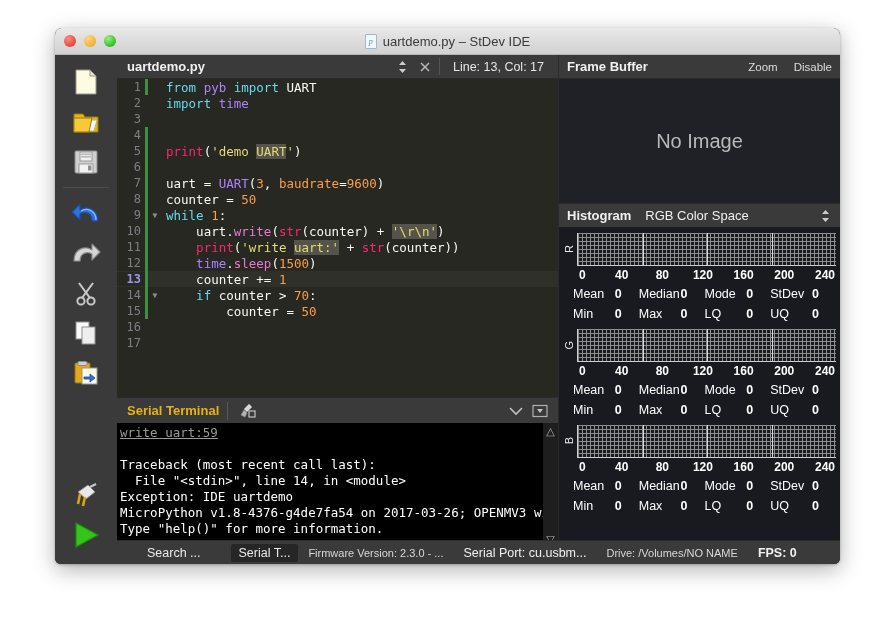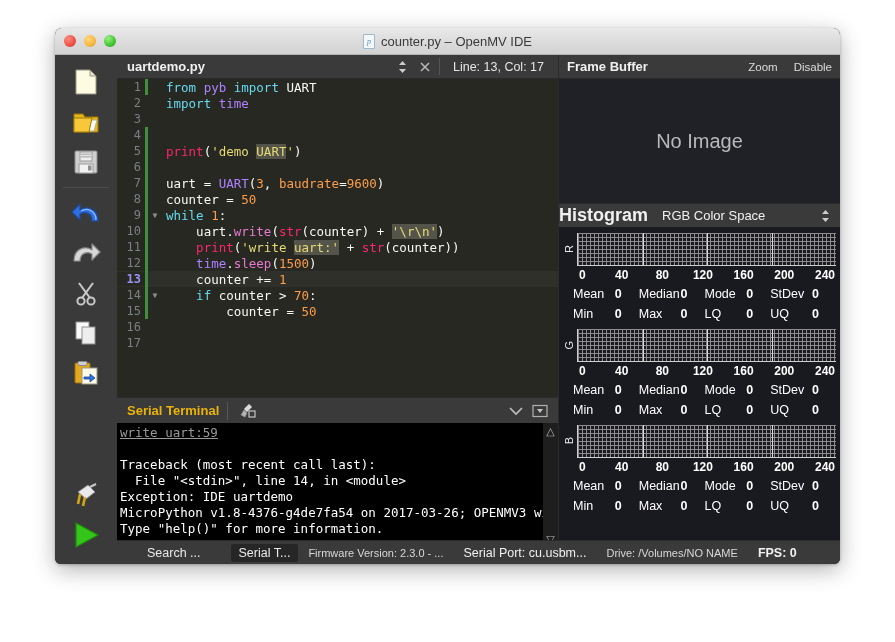--- a/index.html
+++ b/index.html
@@ -154,21 +154,21 @@
                flex: 0 0 24px; border-bottom: 1px solid #2b2b2b; }
   #fb-title { font-size: 13px; font-weight: bold; color: #f0f0f0; padding-left: 8px; }
   .fb-link { font-size: 11.5px; color: #dcdcdc; padding: 0 8px; cursor: pointer; }
   #fb-view {
     flex: 0 0 124px; background: #1f2127;
     display: flex; align-items: center; justify-content: center;
     color: #b9b9b9; font-size: 20px;
   }
   #hist-header { height: 24px; background: #3a3a3a; display: flex; align-items: center;
                  flex: 0 0 24px; border-top: 1px solid #2b2b2b; }
-  #hist-title { font-size: 18px; font-weight: bold; color: #f0f0f0; }
+  #hist-title { font-size: 13px; font-weight: bold; color: #f0f0f0; padding-left: 8px; }
   #hist-space { font-size: 13px; color: #f0f0f0; padding-left: 14px; }
   #hist-body { flex: 1 1 auto; background: #191a1f; padding: 2px 0 0 0; overflow: hidden; }
 
   .chan { padding: 2px 4px 1px 4px; }
   .plotrow { display: flex; align-items: center; height: 36px; }
   .chlabel {
     width: 14px; flex: 0 0 14px; color: #e8e8e8; font-size: 11px;
     text-align: center;
     writing-mode: vertical-rl; transform: rotate(180deg);
     font-family: "Liberation Sans", sans-serif;
@@ -213,21 +213,21 @@
 <div id="window">
 
   <div id="titlebar">
     <div class="lights">
       <div class="light red"></div>
       <div class="light yellow"></div>
       <div class="light green"></div>
     </div>
     <div id="title-center">
       <div class="pyfile-icon">p</div>
-      <span>counter.py – OpenMV IDE</span>
+      <span>uartdemo.py – StDev IDE</span>
     </div>
   </div>
 
   <div id="body">
 
     <div id="tools">
 
       <div class="tool">
         <svg width="26" height="28" viewBox="0 0 26 28">
           <path d="M3 2 h14 l6 6 v18 h-20 z" fill="#fdfbe2" stroke="#9a9786" stroke-width="1"></path>

